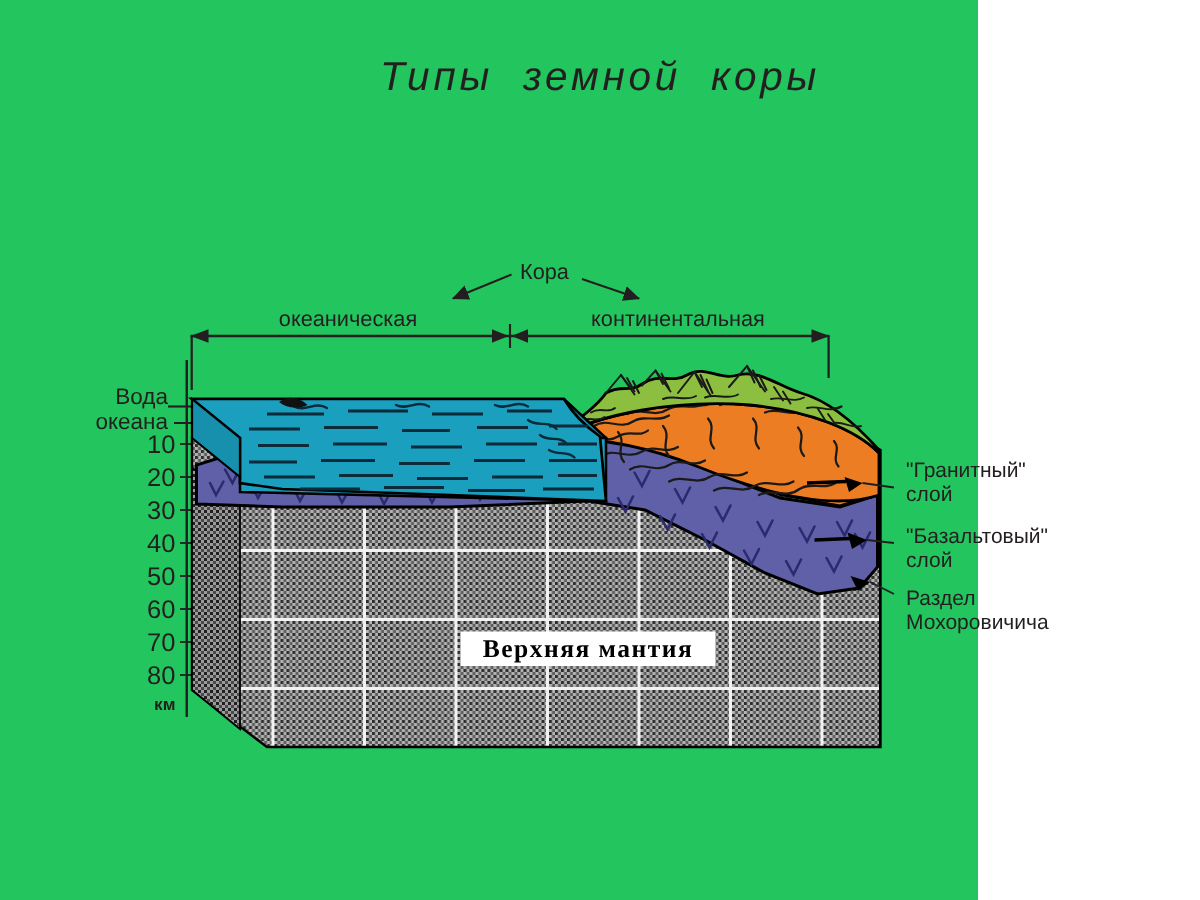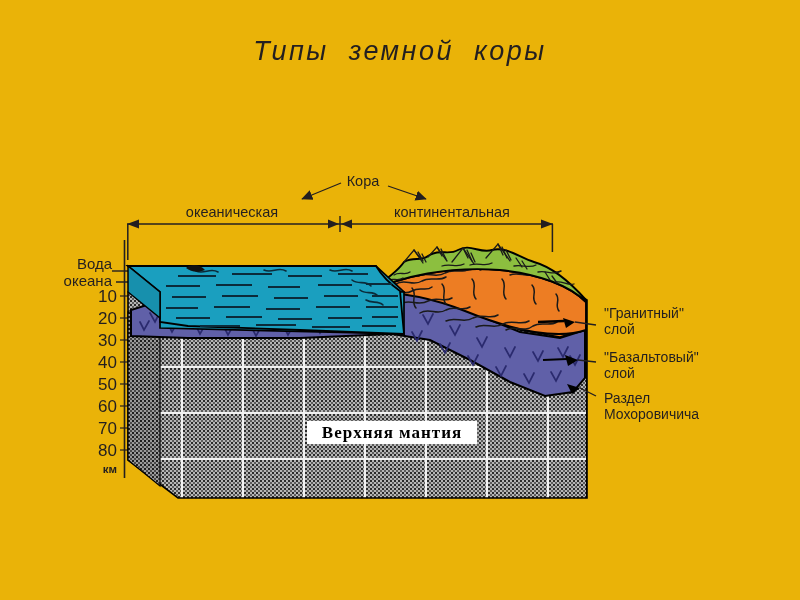--- a/index.html
+++ b/index.html
@@ -9,23 +9,23 @@
   }
   body {
     width: 800px;
     height: 600px;
     font-family: "Liberation Sans", sans-serif;
     overflow: hidden;
     position: relative;
   }
   #page {
     position: relative;
-    width: 800px;
+    width: 652px;
     height: 600px;
-    background: #eab308;
+    background: #22c55e;
   }
   .title {
     position: absolute;
     left: 0;
     top: 36px;
     width: 800px;
     text-align: center;
     font-family: "Liberation Sans", sans-serif;
     font-style: italic;
     font-size: 27px;

